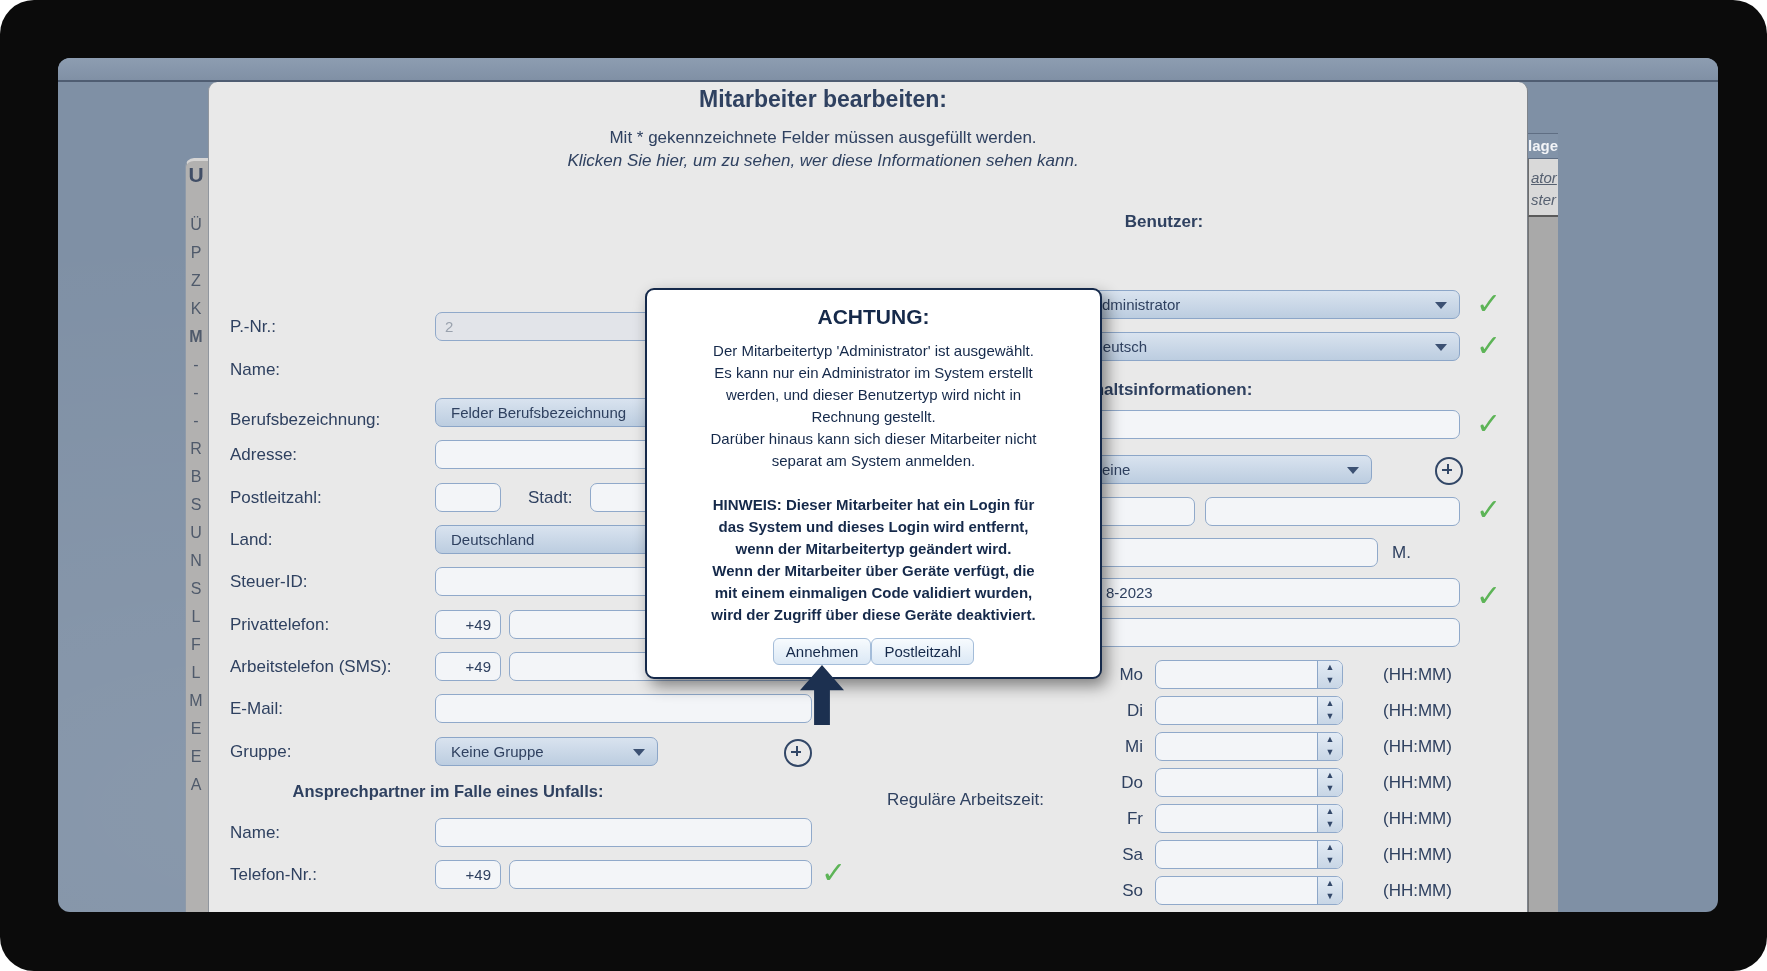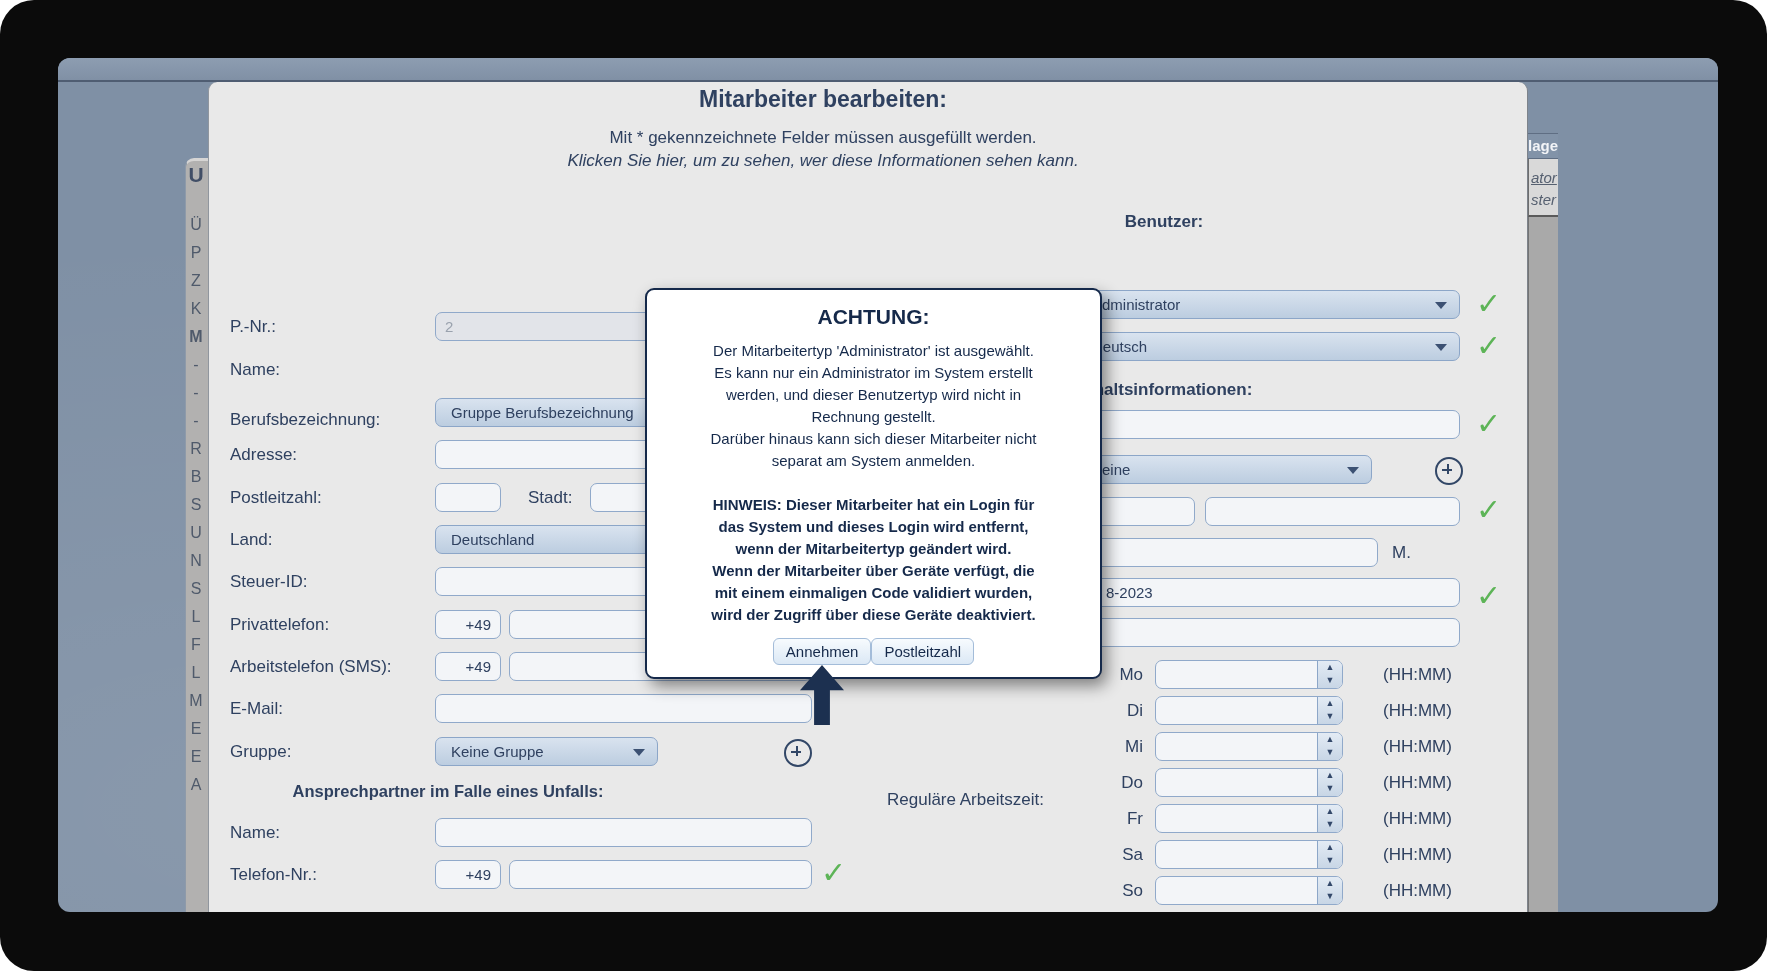--- a/index.html
+++ b/index.html
@@ -91,21 +91,21 @@
   <div class="abs center" style="left:150px;top:93px;width:1230px;font-size:17px;color:#2f4160;font-style:italic;">Klicken Sie hier, um zu sehen, wer diese Informationen sehen kann.</div>
 
   <div class="abs center heading" style="left:1036px;top:154px;width:140px;font-size:17px;">Benutzer:</div>
 
   <div class="lbl" style="left:172px;top:259px;">P.-Nr.:</div>
   <div class="fld dis" style="left:377px;top:254px;width:377px;">2</div>
 
   <div class="lbl" style="left:172px;top:302px;">Name:</div>
 
   <div class="lbl" style="left:172px;top:345px;margin-top:7px;">Berufsbezeichnung:</div>
-  <div class="sel" style="left:377px;top:340px;width:300px;"><span>Gruppe Berufsbezeichnung</span><span class="car"></span></div>
+  <div class="sel" style="left:377px;top:340px;width:300px;"><span>Felder Berufsbezeichnung</span><span class="car"></span></div>
 
   <div class="lbl" style="left:172px;top:387px;">Adresse:</div>
   <div class="fld" style="left:377px;top:382px;width:377px;"></div>
 
   <div class="lbl" style="left:172px;top:430px;">Postleitzahl:</div>
   <div class="fld" style="left:377px;top:425px;width:66px;"></div>
   <div class="lbl" style="left:470px;top:430px;">Stadt:</div>
   <div class="fld" style="left:532px;top:425px;width:220px;"></div>
 
   <div class="lbl" style="left:172px;top:472px;">Land:</div>

